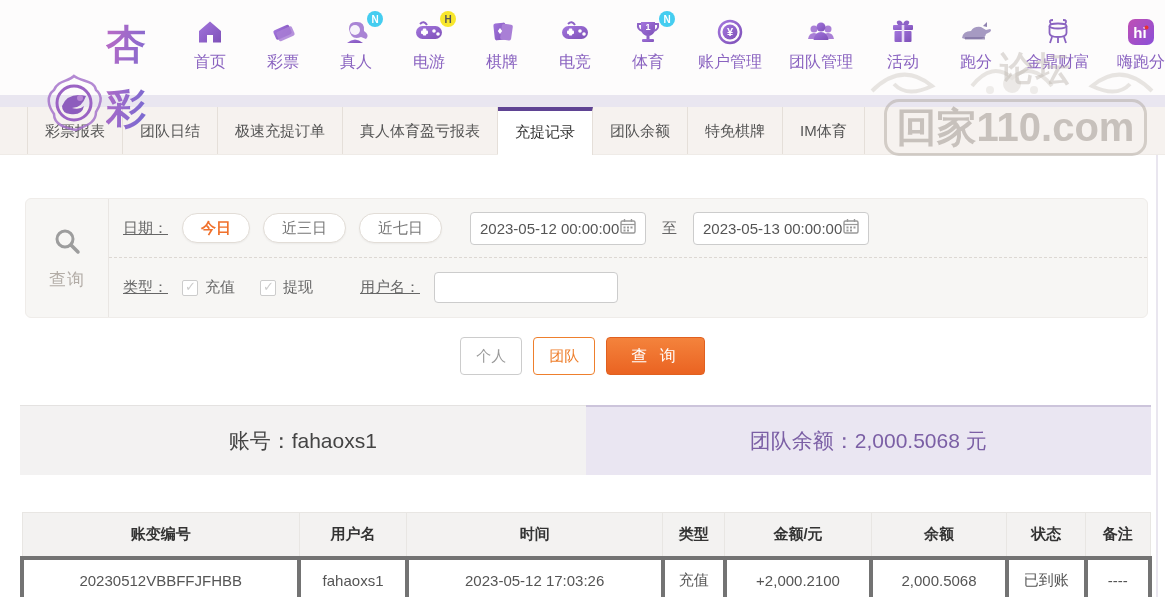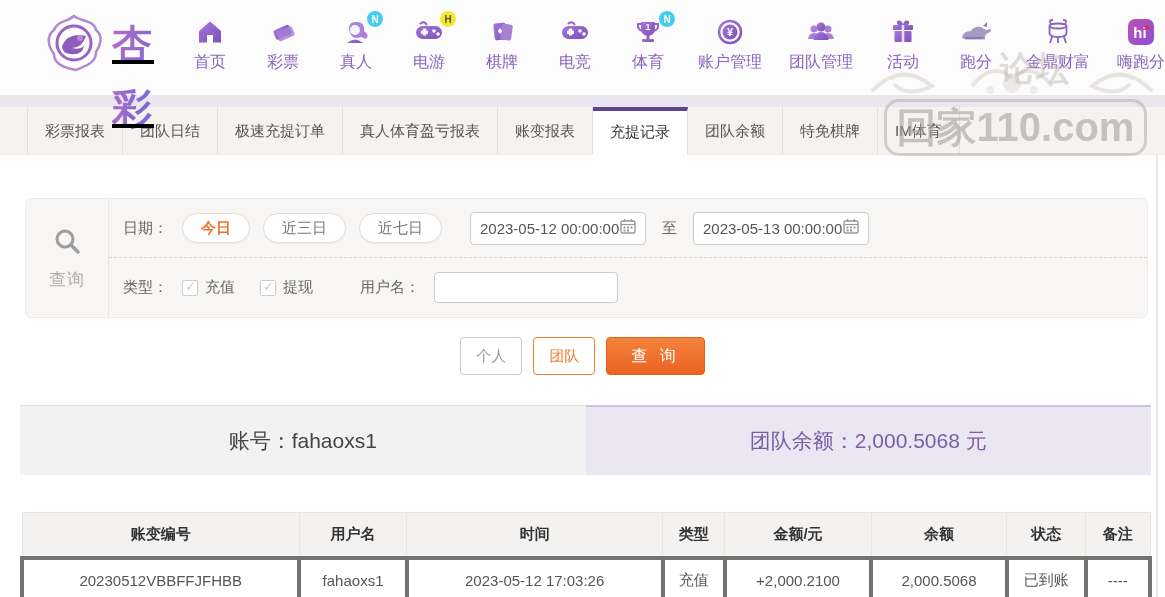--- a/index.html
+++ b/index.html
@@ -1,21 +1,21 @@
 <!DOCTYPE html>
 <html><head>
 <meta charset="utf-8">
 <style>
   * { margin:0; padding:0; box-sizing:border-box; }
   body { font-family:"Liberation Sans", sans-serif; background:#fff; }
   .page { position:relative; width:1165px; height:597px; overflow:hidden; background:#fff; }
 
   
   .topnav { position:relative; height:95px; background:#fdfcfc; display:flex; align-items:flex-start; padding:12px 0 0 42px; }
-  .logo { display:flex; align-items:flex-start; gap:6px; margin-right:14px;text-decoration:underline; }
+  .logo { display:flex; align-items:flex-end; gap:0; margin-right:14px; }
   .logo-text { font-size:40px; font-weight:bold; line-height:64px;
     background:linear-gradient(100deg,#b36ac6 10%,#7e6ad0 60%,#6f7bd8 95%);
     -webkit-background-clip:text; background-clip:text; color:transparent; letter-spacing:2px; }
   .nav-items { display:flex; gap:27px; padding-top:4px; }
   .nav-item { position:relative; display:flex; flex-direction:column; align-items:center; min-width:46px; cursor:pointer; }
   .nav-icon { height:32px; display:flex; align-items:center; justify-content:center; }
   .nav-label { margin-top:4px; font-size:16px; color:#8a63c0; white-space:nowrap; }
   .badge { position:absolute; top:-5px; right:-4px; width:16px; height:16px; border-radius:50%;
     font-size:10px; font-weight:bold; display:flex; align-items:center; justify-content:center; }
   .badge.cyan { background:#45cdf0; color:#fff; }
@@ -30,21 +30,21 @@
   .tab.active { background:#fff; border-top:4px solid #5f4393; line-height:41px; color:#333; margin-bottom:-1px; }
 
   
   .filter-panel { display:flex; width:1123px; height:120px; margin:43px 0 0 25px;
     background:#f7f6f4; border:1px solid #efece9; border-radius:6px; }
   .filter-left { width:83px; border-right:1px solid #e9e6e3; display:flex; flex-direction:column; align-items:center; justify-content:center; gap:8px; }
   .filter-left-label { font-size:17px; color:#b3ada7; letter-spacing:1px; }
   .filter-right { flex:1; display:flex; flex-direction:column; }
   .filter-row { height:59px; display:flex; align-items:center; padding-left:14px; }
   .filter-row.first { border-bottom:1px dashed #ddd8d3; }
-  .f-label { font-size:15px; color:#666; margin-right:14px; white-space:nowrap; }
+  .f-label { font-size:15px; color:#666; margin-right:14px; white-space:nowrap;text-decoration:underline; }
   .pill { height:30px; padding:0 18px; margin-right:13px; border:1px solid #e2ddd7; border-radius:16px;
     background:#fff; box-shadow:0 1px 2px rgba(0,0,0,.05); font-size:15px; color:#777;
     display:flex; align-items:center; cursor:pointer; }
   .pill.active { color:#f0712c; font-weight:bold; }
   .date-field { width:176px; height:33px; margin-left:15px; border:1px solid #ccc; border-radius:4px; background:#fff;
     display:flex; align-items:center; justify-content:space-between; padding:0 9px; cursor:pointer; }
   .date-text { font-size:15px; color:#555; }
   .to-label { margin:0 16px; font-size:15px; color:#666; }
   .date-field.second { margin-left:0; }
   .cb-group { display:flex; align-items:center; margin-right:25px; cursor:pointer; }
@@ -264,21 +264,20 @@
     </nav>
   </header>
 
   <div class="nav-band"></div>
 
   <div class="tabbar">
     <div class="tab">彩票报表</div>
     <div class="tab">团队日结</div>
     <div class="tab">极速充提订单</div>
     <div class="tab">真人体育盈亏报表</div>
-    <div class="tab">账变报表</div>
     <div class="tab active">充提记录</div>
     <div class="tab">团队余额</div>
     <div class="tab">特免棋牌</div>
     <div class="tab">IM体育</div>
   </div>
 
   <main>
 
     <section class="filter-panel">
       <div class="filter-left">

